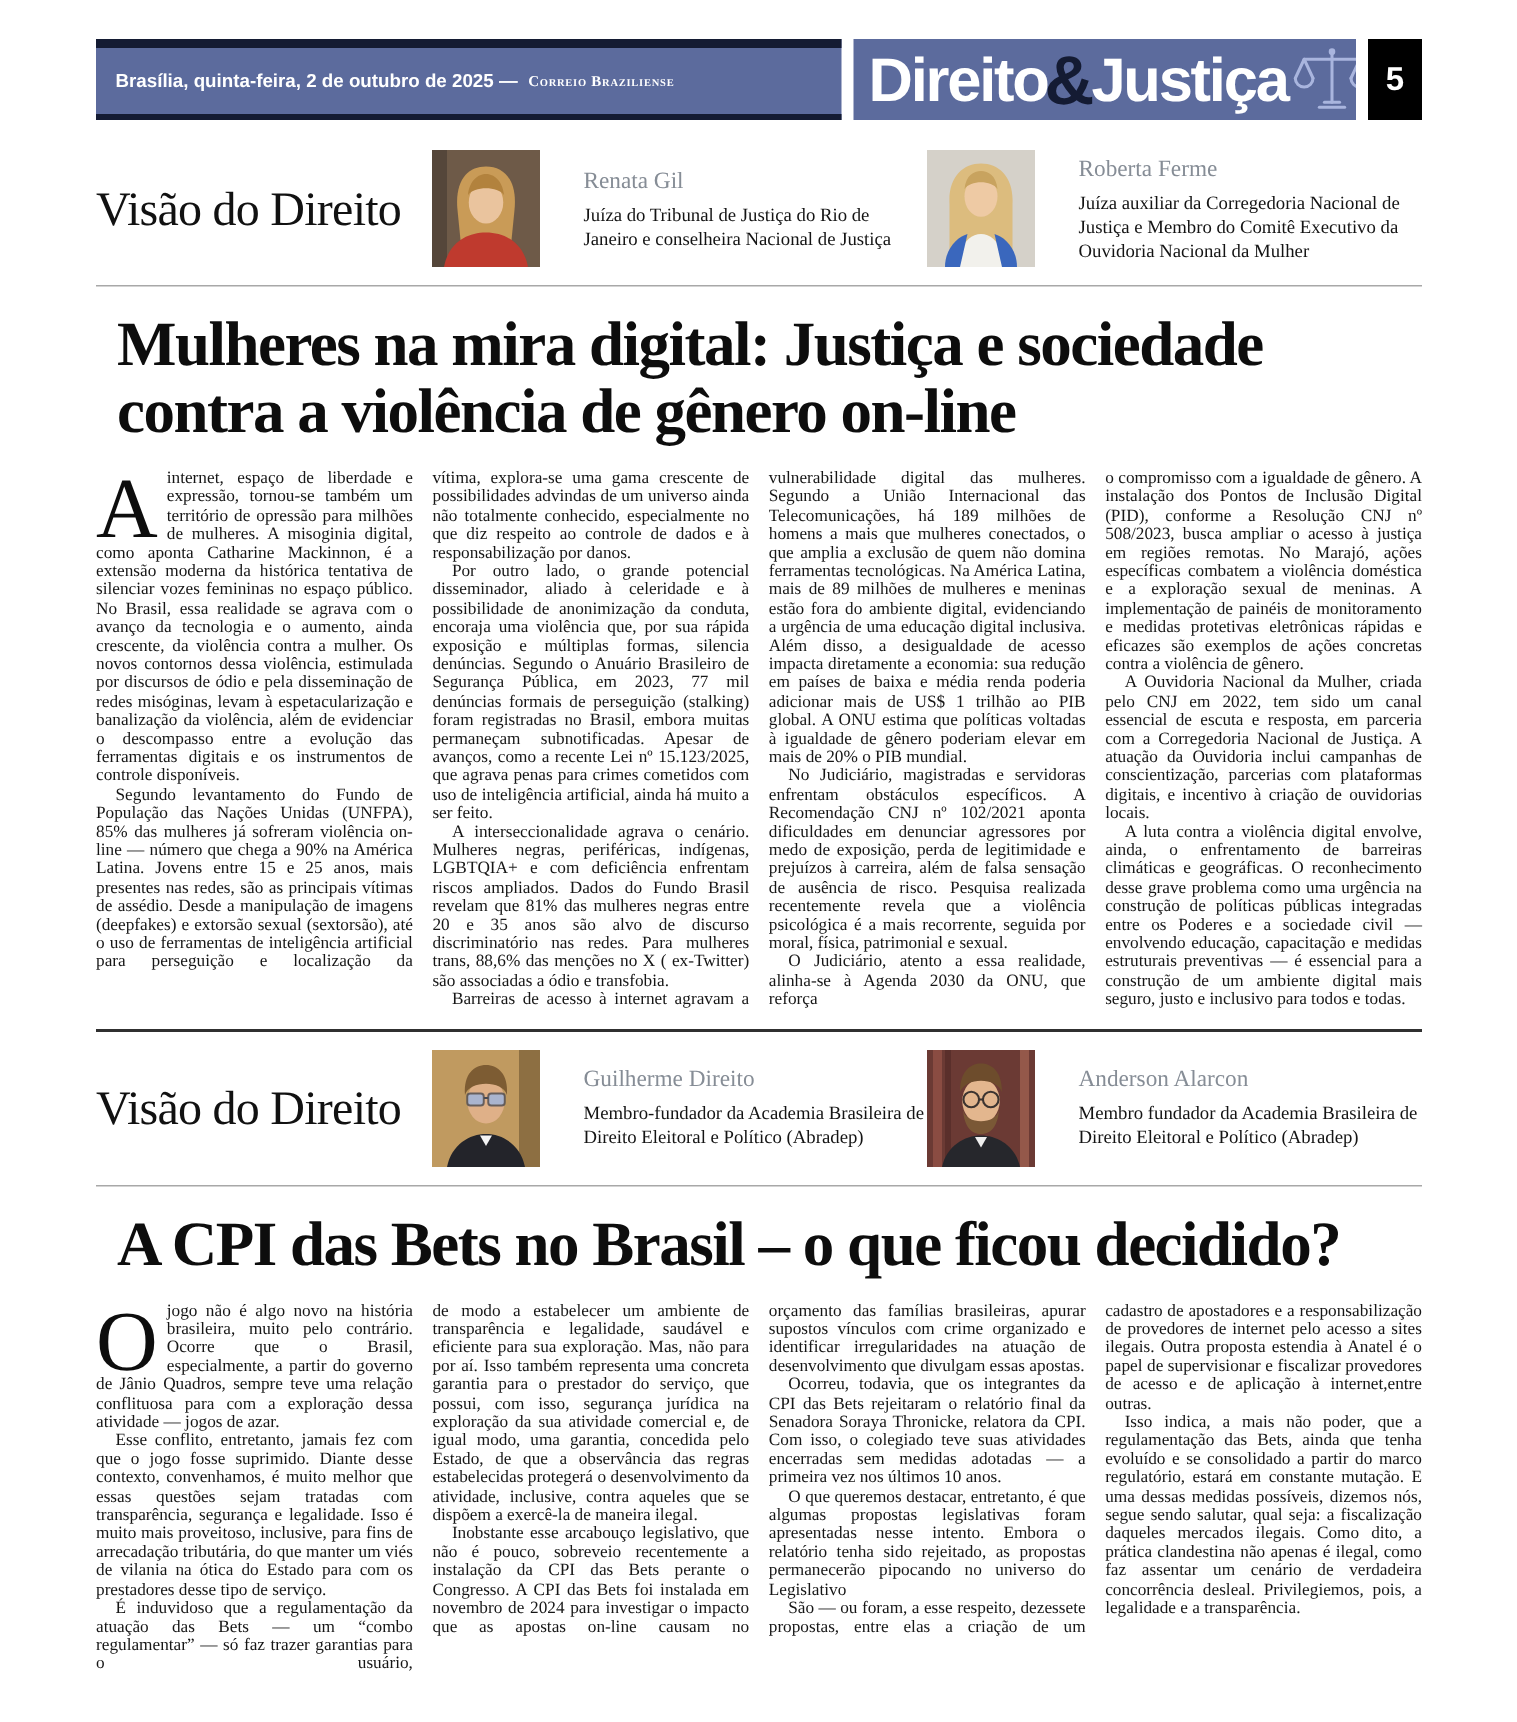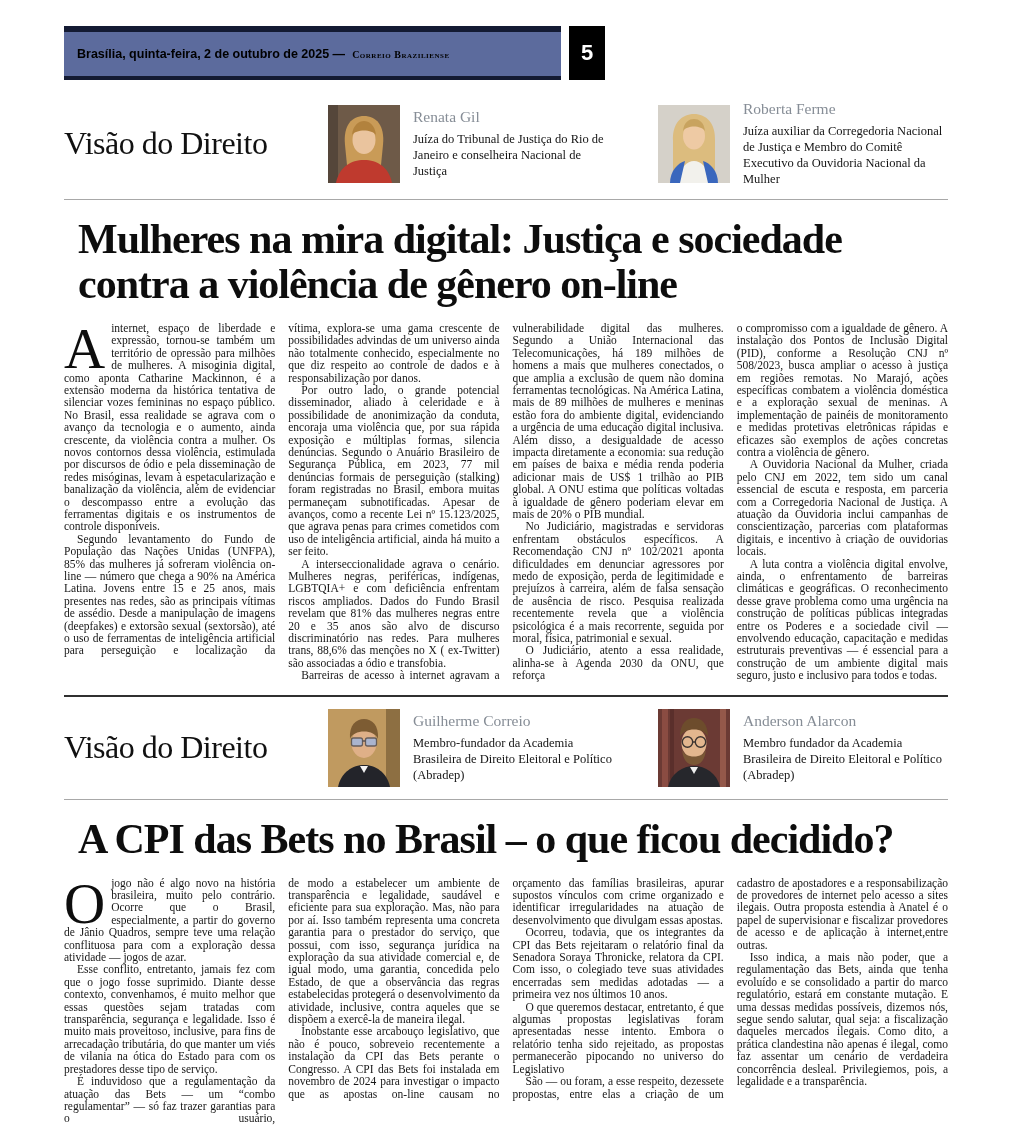--- a/index.html
+++ b/index.html
@@ -9,21 +9,21 @@
     font-family:"Liberation Serif","DejaVu Serif",serif; color:var(--ink,#141414);
     margin:0 auto;
   }
   .content { padding:26px 63px 0 64px; }
 
   
   .topbar { display:flex; align-items:stretch; height:54px; gap:8px; }
   .datebar {
     flex:0 0 497px; background:var(--banner-blue,#5c6b9d);
     border-top:6px solid var(--navy,#141b33); border-bottom:4px solid var(--navy,#141b33);
-    display:flex; align-items:center; padding:0 13px; color:#000000;
+    display:flex; align-items:center; padding:0 13px; color:#ffffff;
     font-family:"Liberation Sans","DejaVu Sans",sans-serif; font-weight:bold; font-size:12.5px;
     white-space:nowrap;
   }
   .masthead { font-family:"Liberation Serif",serif; font-variant:small-caps; font-size:10px; letter-spacing:.5px; margin-left:7px; }
   .titlebar {
     flex:1; background:var(--banner-blue,#5c6b9d); display:flex; align-items:center;
     padding:0 2px 0 10px; overflow:hidden;
   }
   .t-word { font-family:"Liberation Sans","DejaVu Sans",sans-serif; font-weight:bold; color:#fff; font-size:41px; letter-spacing:-1.5px; line-height:1; }
   .t-amp  { font-family:"Liberation Sans","DejaVu Sans",sans-serif; font-weight:bold; color:var(--navy,#141b33); font-size:46px; line-height:1; margin:0 -2px; }
@@ -31,21 +31,21 @@
   .pagenum {
     flex:0 0 36px; background:var(--page-box,#000); color:#fff; display:flex; align-items:center; justify-content:center;
     font-family:"Liberation Sans","DejaVu Sans",sans-serif; font-weight:bold; font-size:22px;
   }
 
   
   .byline-row { display:flex; align-items:center; padding:11px 0 12px; border-bottom:1px solid var(--rule-light,#a8a8a8); margin-top:9px; }
   .oped--ruled { border-top:2px solid var(--rule-dark,#303030); margin-top:13px; }
   .oped--ruled .byline-row { margin-top:0; padding-top:12px; }
   .section-label { flex:0 0 224px; font-size:32px; font-weight:400; letter-spacing:-.5px; color:#111; }
-  .author { flex:1; display:flex; gap:13px; align-items:center; min-width:0;margin-left:40px; }
+  .author { flex:1; display:flex; gap:29px; align-items:center; min-width:0; }
   .avatar { flex:none; width:72px; height:78px; }
   .avatar svg { display:block; width:100%; height:100%; }
   .author-name { color:var(--author-name,#868d96); font-size:15.5px; margin-bottom:5px; }
   .author-bio  { font-size:12.5px; line-height:1.28; max-width:262px; }
 
   
   .headline { text-align:left; font-size:42px; font-weight:bold; letter-spacing:-1px; line-height:1.07; margin:17px auto 15px; max-width:856px; color:#0d0d0d; }
 
   
   .article-body { display:flex; gap:13px; text-align:justify; font-size:11.5px; line-height:1.08; hyphens:auto; color:#161616; }
@@ -61,20 +61,38 @@
 <body>
 
 <div class="page">
   <div class="content">
 
     <header class="topbar">
       <div class="datebar">
         <span>Brasília, quinta-feira, 2 de outubro de 2025 —</span>
         <span class="masthead">Correio Braziliense</span>
       </div>
+      <div class="titlebar">
+        <span class="t-word">Direito</span>
+        <span class="t-amp">&amp;</span>
+        <span class="t-word">Justiça</span>
+        <svg class="scales" viewBox="0 0 64 54">
+          <g stroke="#a9b5de" stroke-width="2.4" fill="none" stroke-linecap="round">
+            <line x1="32" y1="7" x2="32" y2="45"></line>
+            <line x1="10" y1="11" x2="54" y2="11"></line>
+            <circle cx="32" cy="5" r="2.6" fill="#a9b5de" stroke="none"></circle>
+            <path d="M10 11 L3 26 M10 11 L17 26"></path>
+            <path d="M3 26 A 7 7 0 0 0 17 26"></path>
+            <path d="M54 11 L47 26 M54 11 L61 26"></path>
+            <path d="M47 26 A 7 7 0 0 0 61 26"></path>
+            <line x1="26" y1="45" x2="38" y2="45"></line>
+            <line x1="22" y1="49" x2="42" y2="49"></line>
+          </g>
+        </svg>
+      </div>
       <div class="pagenum">5</div>
     </header>
 
     <section class="oped">
       <div class="byline-row">
         <h2 class="section-label">Visão do Direito</h2>
         <div class="author">
           <div class="avatar">
             <svg viewBox="0 0 72 78">
               <rect width="72" height="78" fill="#6e5a48"></rect>
@@ -144,21 +162,21 @@
               <ellipse cx="36" cy="34" rx="12.5" ry="15" fill="#dfb088"></ellipse>
               <path d="M22 30 C21 16 28 10 36 10 C44 10 51 16 50 30 C47 20 25 20 22 30 Z" fill="#7d5c33"></path>
               <rect x="23.5" y="29" width="11" height="8" rx="2" fill="#9db6e0" opacity="0.8" stroke="#4a4a52" stroke-width="1.3"></rect>
               <rect x="37.5" y="29" width="11" height="8" rx="2" fill="#9db6e0" opacity="0.8" stroke="#4a4a52" stroke-width="1.3"></rect>
               <line x1="34.5" y1="32" x2="37.5" y2="32" stroke="#4a4a52" stroke-width="1.3"></line>
               <path d="M10 78 C13 63 25 56 36 56 C47 56 59 63 62 78 Z" fill="#23242a"></path>
               <path d="M32 57 L36 64 L40 57 Z" fill="#f4f4f4"></path>
             </svg>
           </div>
           <div class="author-text">
-            <div class="author-name">Guilherme Correio</div>
+            <div class="author-name">Guilherme Direito</div>
             <div class="author-bio">Membro-fundador da Academia Brasileira de Direito Eleitoral e Político (Abradep)</div>
           </div>
         </div>
         <div class="author">
           <div class="avatar">
             <svg viewBox="0 0 72 78">
               <rect width="72" height="78" fill="#6b3a34"></rect>
               <rect x="4" width="6" height="78" fill="#8a4c42"></rect>
               <rect x="62" width="6" height="78" fill="#94584a"></rect>
               <rect x="12" width="4" height="78" fill="#5a2f2b"></rect>

